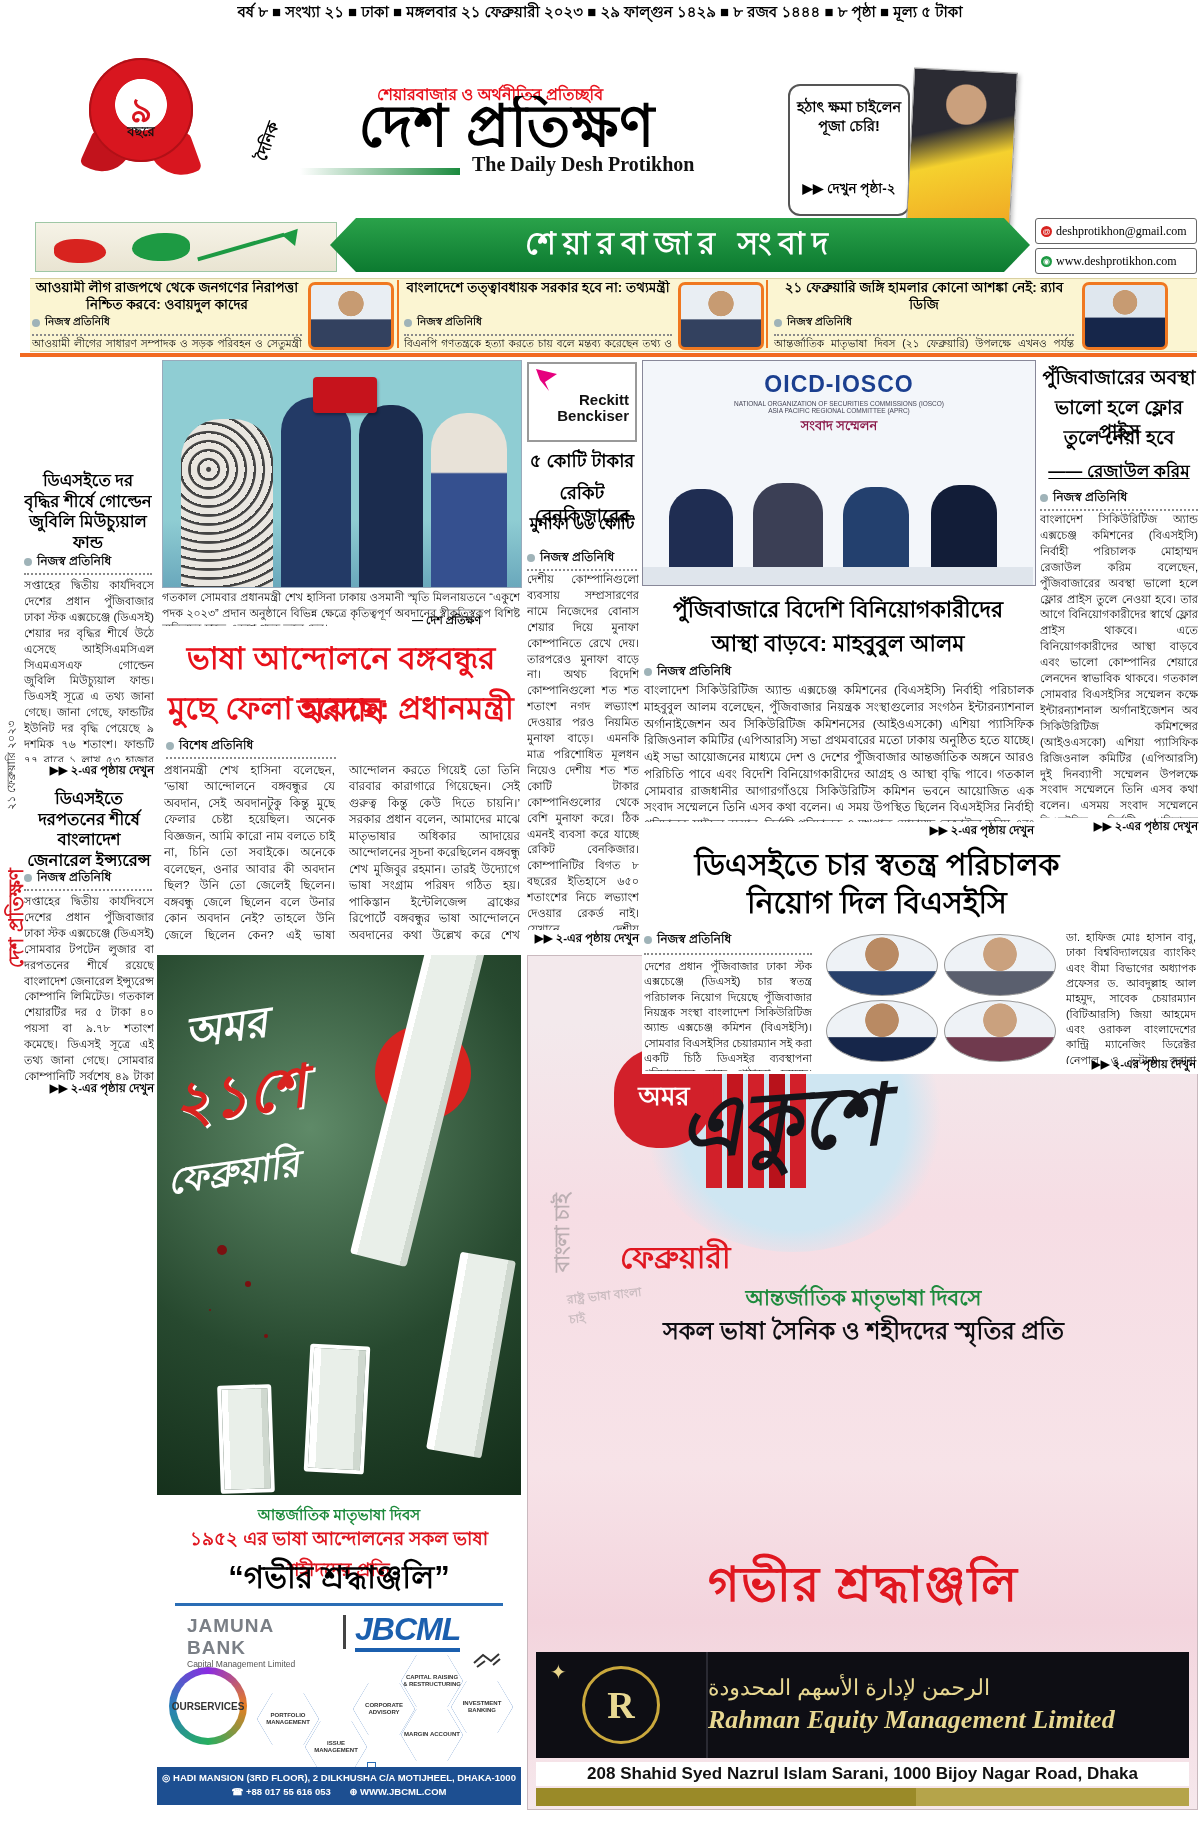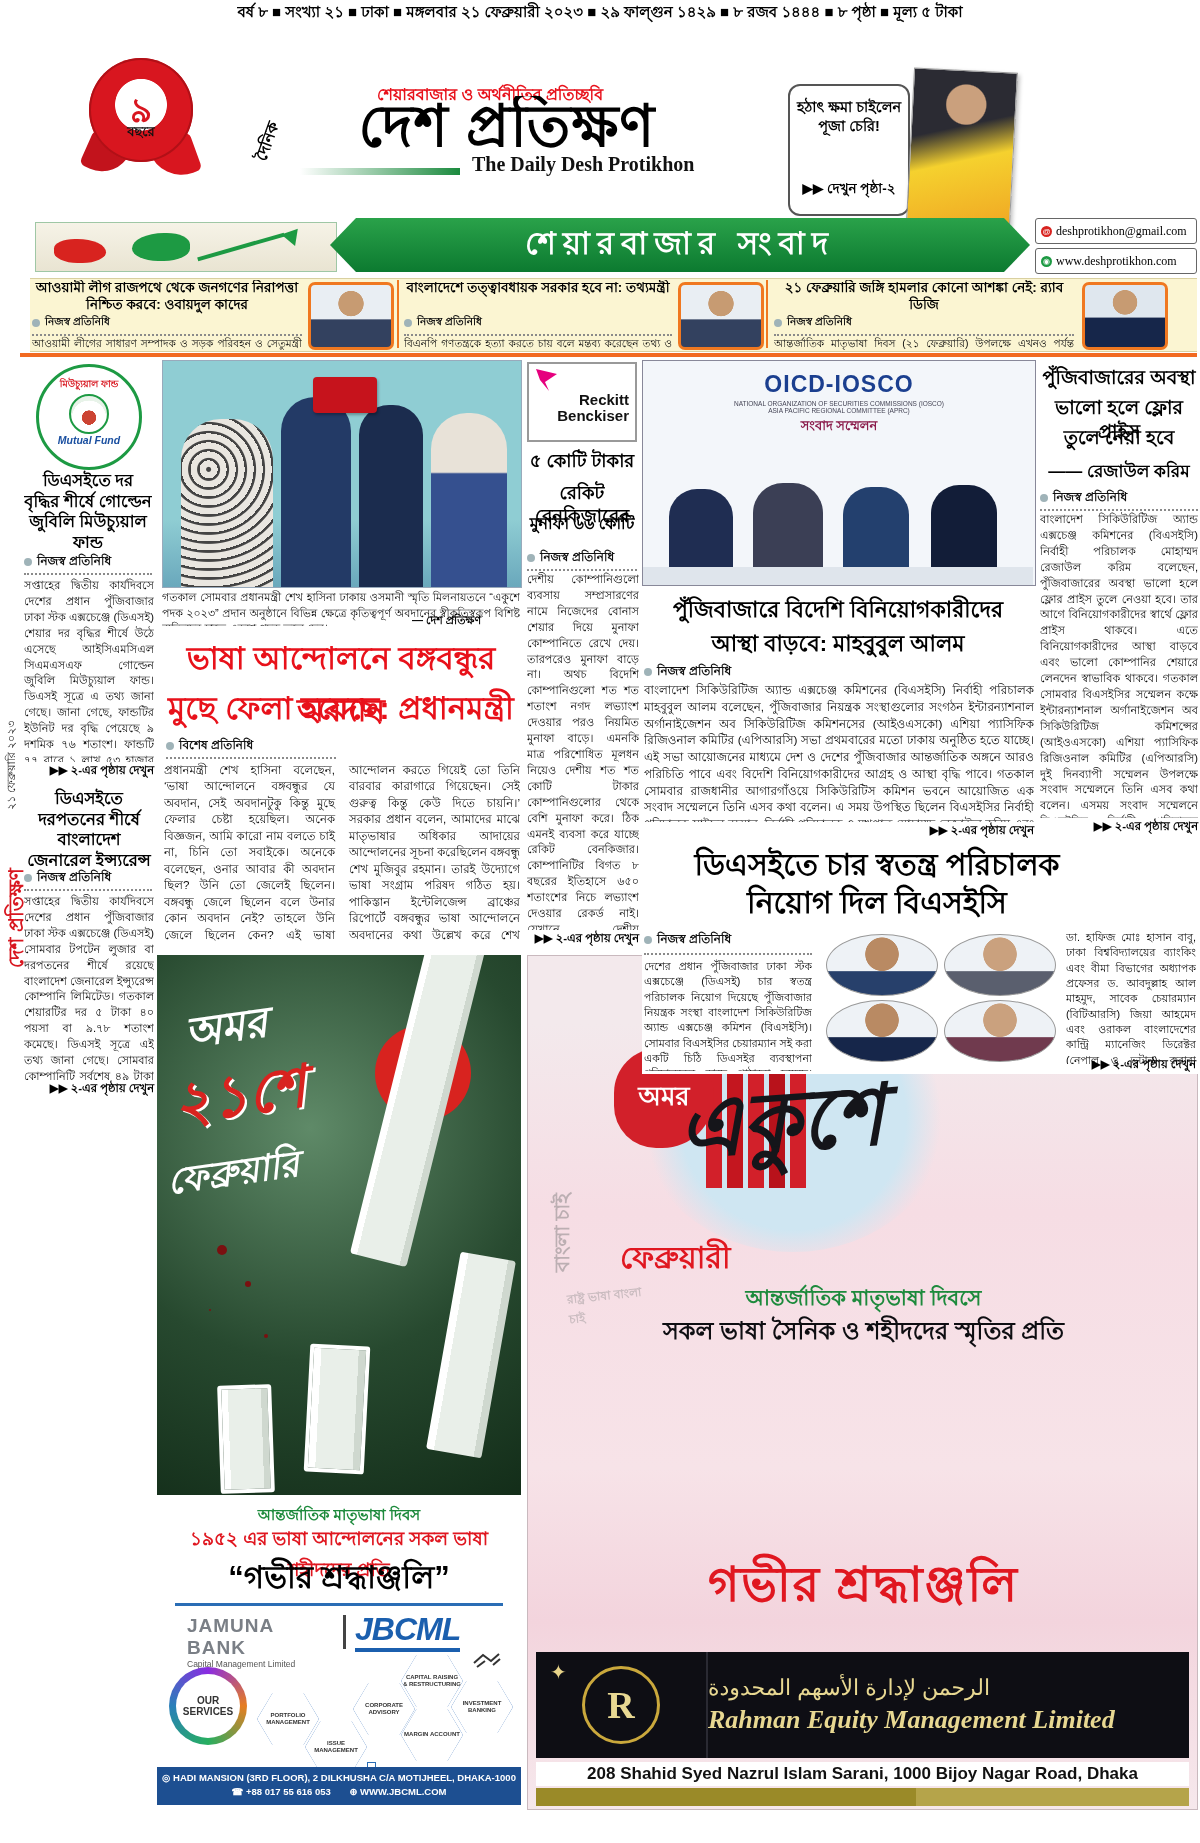--- a/index.html
+++ b/index.html
@@ -105,25 +105,20 @@
     <div class="dotted"></div>
   </div>
   <div class="a body-txt clip" style="left:774px;top:336px;width:300px;height:14px;font-size:10.5px;">আন্তর্জাতিক মাতৃভাষা দিবস (২১ ফেব্রুয়ারি) উপলক্ষে এখনও পর্যন্ত কোনো রকম জঙ্গি হামলার আশঙ্কা নেই বলে জানিয়েছেন র‍্যাপিড অ্যাকশন ব্যাটালিয়নের মহাপরিচালক</div>
   <div class="a photo-frame portrait-dark" style="left:1082px;top:282px;width:80px;height:62px;"></div>
 
   <div class="a" style="left:20px;top:353px;width:1177px;height:4px;background:#f26a21;"></div>
 
   <div class="a vtext" style="left:2px;top:660px;height:150px;font-size:11px;color:#222;">২১ ফেব্রুয়ারি ২০২৩</div>
   <div class="a vtext bold" style="left:0px;top:828px;height:140px;font-size:20px;color:#d8161f;">দেশ প্রতিক্ষণ</div>
 
-  <div class="a" style="left:36px;top:364px;width:100px;height:100px;border:3px solid #1d9a43;border-radius:50%;background:#fff;">
-    <div class="ctr bold" style="margin-top:10px;font-size:9.5px;color:#d8161f;">মিউচ্যুয়াল ফান্ড</div>
-    <div style="width:36px;height:36px;margin:2px auto 0;border:2px solid #1d9a43;border-radius:50%;background:radial-gradient(circle at 50% 60%,#c43 0 25%,#fff 26% 60%,#e8f3e9 61%);"></div>
-    <div class="ctr bold" style="font-size:10.5px;color:#1a4fa0;font-style:italic;">Mutual Fund</div>
-  </div>
   <div class="a hl clip" style="left:24px;top:470px;width:128px;font-size:16.5px;height:78px;">ডিএসইতে দর বৃদ্ধির শীর্ষে গোল্ডেন জুবিলি মিউচ্যুয়াল ফান্ড</div>
   <div class="a byline" style="left:24px;top:552px;width:128px;">
       <span class="dot"></span>
       <span>নিজস্ব প্রতিনিধি</span>
     </div>
   <div class="a dotted" style="left:24px;top:570px;width:128px;"></div>
   <div class="a body-txt clip" style="left:24px;top:578px;width:130px;height:184px;font-size:11.2px;">সপ্তাহের দ্বিতীয় কার্যদিবসে দেশের প্রধান পুঁজিবাজার ঢাকা স্টক এক্সচেঞ্জে (ডিএসই) শেয়ার দর বৃদ্ধির শীর্ষে উঠে এসেছে আইসিএমসিএল সিএমএসএফ গোল্ডেন জুবিলি মিউচ্যুয়াল ফান্ড। ডিএসই সূত্রে এ তথ্য জানা গেছে। জানা গেছে, ফান্ডটির ইউনিট দর বৃদ্ধি পেয়েছে ৯ দশমিক ৭৬ শতাংশ। ফান্ডটি ৭৭ বারে ১ লাখ ৫৩ হাজার ৫২৬ টি ইউনিট লেনদেন করে। যার বাজার মূল্য ১১ লাখ টাকা। তালিকায় ২য় স্থানে থাকা বিডি ল্যাম্পের শেয়ার দর বৃদ্ধি পেয়েছে</div>
   <div class="a more" style="left:24px;top:762px;width:130px;">▶▶ ২-এর পৃষ্ঠায় দেখুন</div>
 
   <div class="a hl clip" style="left:24px;top:788px;width:130px;font-size:16.5px;height:78px;">ডিএসইতে দরপতনের শীর্ষে বাংলাদেশ জেনারেল ইন্স্যুরেন্স</div>
@@ -187,21 +182,21 @@
   <div class="a byline" style="left:644px;top:662px;width:180px;">
       <span class="dot"></span>
       <span>নিজস্ব প্রতিনিধি</span>
     </div>
   <div class="a body-txt clip" style="left:644px;top:682px;width:390px;height:140px;font-size:11.8px;">বাংলাদেশ সিকিউরিটিজ অ্যান্ড এক্সচেঞ্জ কমিশনের (বিএসইসি) নির্বাহী পরিচালক মাহবুবুল আলম বলেছেন, পুঁজিবাজার নিয়ন্ত্রক সংস্থাগুলোর সংগঠন ইন্টারন্যাশনাল অর্গানাইজেশন অব সিকিউরিটিজ কমিশনসের (আইওএসকো) এশিয়া প্যাসিফিক রিজিওনাল কমিটির (এপিআরসি) সভা প্রথমবারের মতো ঢাকায় অনুষ্ঠিত হতে যাচ্ছে। এই সভা আয়োজনের মাধ্যমে দেশ ও দেশের পুঁজিবাজার আন্তর্জাতিক অঙ্গনে আরও পরিচিতি পাবে এবং বিদেশি বিনিয়োগকারীদের আগ্রহ ও আস্থা বৃদ্ধি পাবে। গতকাল সোমবার রাজধানীর আগারগাঁওয়ে সিকিউরিটিস কমিশন ভবনে আয়োজিত এক সংবাদ সম্মেলনে তিনি এসব কথা বলেন। এ সময় উপস্থিত ছিলেন বিএসইসির নির্বাহী পরিচালক সাইফুর রহমান, নির্বাহী পরিচালক ও মুখপাত্র মোহাম্মদ রেজাউল করিম এবং পরিচালক</div>
   <div class="a more" style="left:644px;top:822px;width:390px;">▶▶ ২-এর পৃষ্ঠায় দেখুন</div>
 
   <div class="a hl" style="left:1040px;top:366px;width:158px;font-size:19px;">পুঁজিবাজারের অবস্থা</div>
   <div class="a hl" style="left:1040px;top:396px;width:158px;font-size:19px;">ভালো হলে ফ্লোর প্রাইস</div>
   <div class="a hl" style="left:1040px;top:426px;width:158px;font-size:19px;">তুলে নেয়া হবে</div>
-  <div class="a ctr bold" style="left:1040px;top:458px;width:158px;font-size:17px;color:#000;">—— রেজাউল করিম</div>
+  <div class="a ctr bold" style="left:1040px;top:458px;width:158px;font-size:17px;color:#000;text-decoration:underline;">—— রেজাউল করিম</div>
   <div class="a byline" style="left:1040px;top:488px;width:158px;">
       <span class="dot"></span>
       <span>নিজস্ব প্রতিনিধি</span>
     </div>
   <div class="a dotted" style="left:1040px;top:506px;width:158px;"></div>
   <div class="a body-txt clip" style="left:1040px;top:512px;width:158px;height:306px;font-size:11.2px;">বাংলাদেশ সিকিউরিটিজ অ্যান্ড এক্সচেঞ্জ কমিশনের (বিএসইসি) নির্বাহী পরিচালক মোহাম্মদ রেজাউল করিম বলেছেন, পুঁজিবাজারের অবস্থা ভালো হলে ফ্লোর প্রাইস তুলে নেওয়া হবে। তার আগে বিনিয়োগকারীদের স্বার্থে ফ্লোর প্রাইস থাকবে। এতে বিনিয়োগকারীদের আস্থা বাড়বে এবং ভালো কোম্পানির শেয়ারে লেনদেন স্বাভাবিক থাকবে। গতকাল সোমবার বিএসইসির সম্মেলন কক্ষে ইন্টারন্যাশনাল অর্গানাইজেশন অব সিকিউরিটিজ কমিশন্সের (আইওএসকো) এশিয়া প্যাসিফিক রিজিওনাল কমিটির (এপিআরসি) দুই দিনব্যাপী সম্মেলন উপলক্ষে সংবাদ সম্মেলনে তিনি এসব কথা বলেন। এসময় সংবাদ সম্মেলনে বিএসইসির নির্বাহী পরিচালক সাইফুর রহমান, মাহবুব আলম</div>
   <div class="a more" style="left:1040px;top:818px;width:158px;">▶▶ ২-এর পৃষ্ঠায় দেখুন</div>
 
   <div class="a" style="left:642px;top:842px;width:556px;height:232px;background:#fff;z-index:5;">
     <div class="hl" style="font-size:30px;margin-top:4px;width:470px;">ডিএসইতে চার স্বতন্ত্র পরিচালক</div>
@@ -243,21 +238,21 @@
     <div class="a" style="left:18px;top:648px;width:328px;height:3px;background:#2a6db5;"></div>
 
     <div class="a" style="left:30px;top:660px;width:150px;">
       <div class="bold" style="font-size:19px;color:#7a7f86;letter-spacing:1px;">JAMUNA BANK</div>
       <div style="font-size:8.5px;color:#555;">Capital Management Limited</div>
     </div>
     <div class="a" style="left:186px;top:660px;width:3px;height:34px;background:#444;"></div>
     <div class="a bold" style="left:198px;top:656px;font-size:32px;color:#1b5fae;font-style:italic;letter-spacing:-1px;border-bottom:4px solid #1b5fae;">JBCML</div>
 
     <div class="a" style="left:12px;top:712px;width:78px;height:78px;border-radius:50%;background:conic-gradient(#8a2be2,#e67e22,#27ae60,#2980b9,#8a2be2);display:flex;align-items:center;justify-content:center;">
-      <div style="width:64px;height:64px;border-radius:50%;background:#fff;display:flex;flex-direction:column;align-items:center;justify-content:center;">
+      <div style="width:64px;height:64px;border-radius:50%;background:#fff;display:flex;flex-direction:row;align-items:center;justify-content:center;">
         <span class="bold" style="font-size:10px;color:#333;">OUR</span>
         <span class="bold" style="font-size:10px;color:#333;">SERVICES</span>
       </div>
     </div>
     <div class="a hex" style="left:100px;top:738px;width:62px;height:52px;">
         <div class="hex-in">PORTFOLIO MANAGEMENT</div>
       </div>
     <div class="a hex" style="left:148px;top:766px;width:62px;height:52px;">
         <div class="hex-in">ISSUE MANAGEMENT</div>
       </div>

